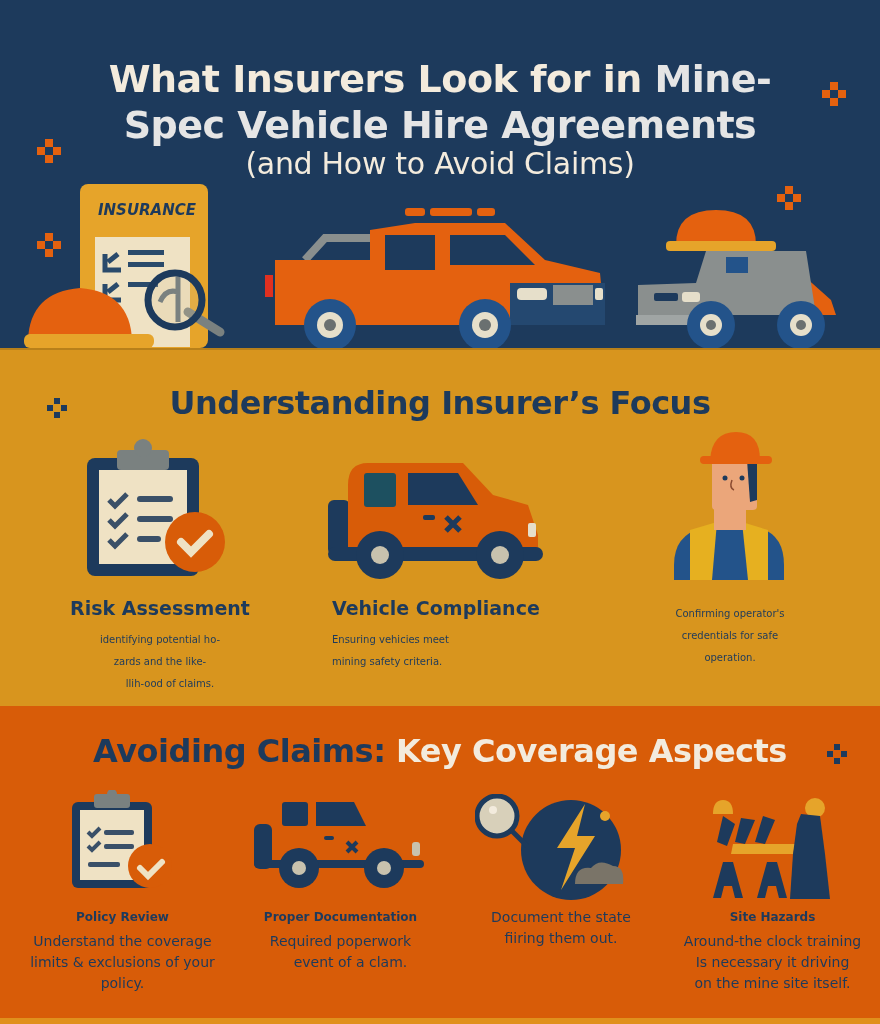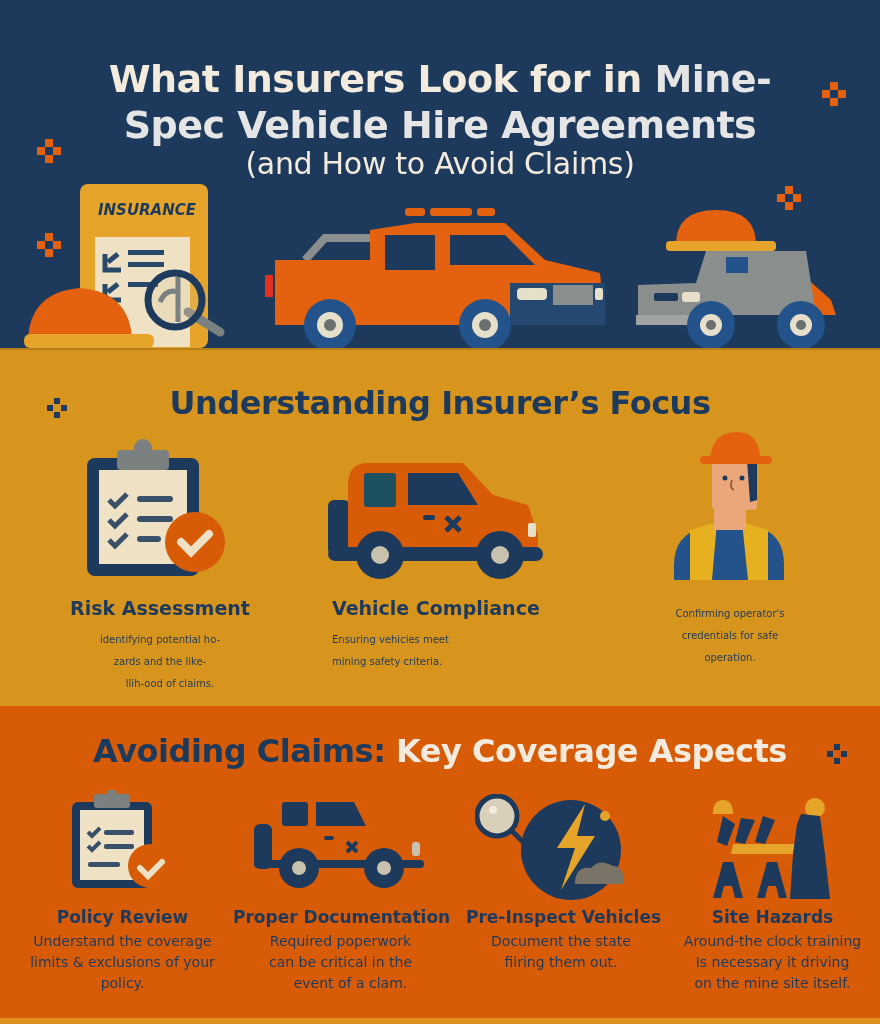--- a/index.html
+++ b/index.html
@@ -17,21 +17,21 @@
   .section-focus { position: absolute; left: 0; top: 348px; width: 880px; height: 358px; background: #d8951e; border-top: 2px solid #b8801a; }
   .section-claims { position: absolute; left: 0; top: 706px; width: 880px; height: 312px; background: #d85c08; padding-left: 16px; }
   .bottom-strip { position: absolute; left: 0; top: 1018px; width: 880px; height: 6px; background: #e0901c; }
 
   .section-title { position: absolute; left: 0; width: 880px; text-align: center; font-weight: bold; font-size: 32px; color: #1d3a5c; letter-spacing: -0.5px; }
   .section-title .light { color: #f3ebdd; }
 
   .card { position: absolute; text-align: center; color: #1d3a5c; }
   .card-title { font-weight: bold; font-size: 19px; line-height: 26px; white-space: nowrap; }
   .card-desc { font-size: 10px; line-height: 22px; margin-top: 8px; }
-  .claims .card-title { font-size: 17px; line-height: 24px; }
+  .claims .card-title { font-size: 12px; line-height: 24px; }
   .claims .card-desc { font-size: 14px; line-height: 21px; margin-top: 2px; }
 
   .icon { position: absolute; }
 </style>
 </head>
 <body>
 
 <div class="hero">
   <div class="hero-title">
     <div><span>What Insurers Look for in </span><span class="accent">Mine-</span></div>
@@ -257,26 +257,24 @@
     <div class="card-desc">
       <div>Understand the coverage</div>
       <div>limits &amp; exclusions of your</div>
       <div>policy.</div>
     </div>
   </div>
   <div class="card" style="left:233px;top:199px;width:215px">
     <div class="card-title">Proper Documentation</div>
     <div class="card-desc">
       <div>Required poperwork</div>
-      <div>can be critical in the</div>
       <div style="padding-left:20px">event of a clam.</div>
     </div>
   </div>
   <div class="card" style="left:466px;top:199px;width:190px">
-    <div class="card-title">Pre-Inspect Vehicles</div>
     <div class="card-desc">
       <div>Document the state</div>
       <div>fiiring them out.</div>
     </div>
   </div>
   <div class="card" style="left:670px;top:199px;width:205px">
     <div class="card-title">Site Hazards</div>
     <div class="card-desc">
       <div>Around-the clock training</div>
       <div>Is necessary it driving</div>

